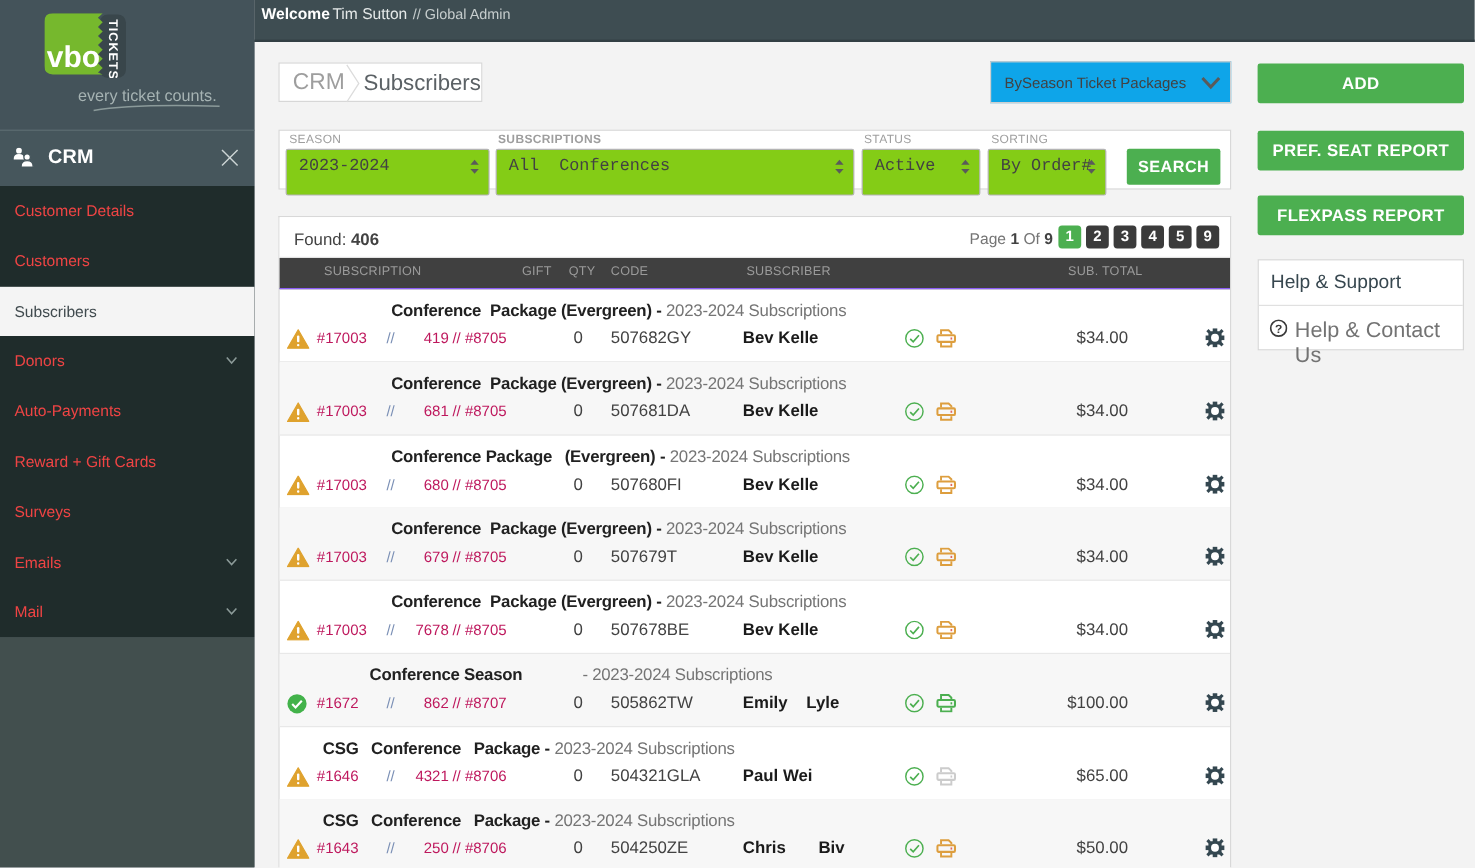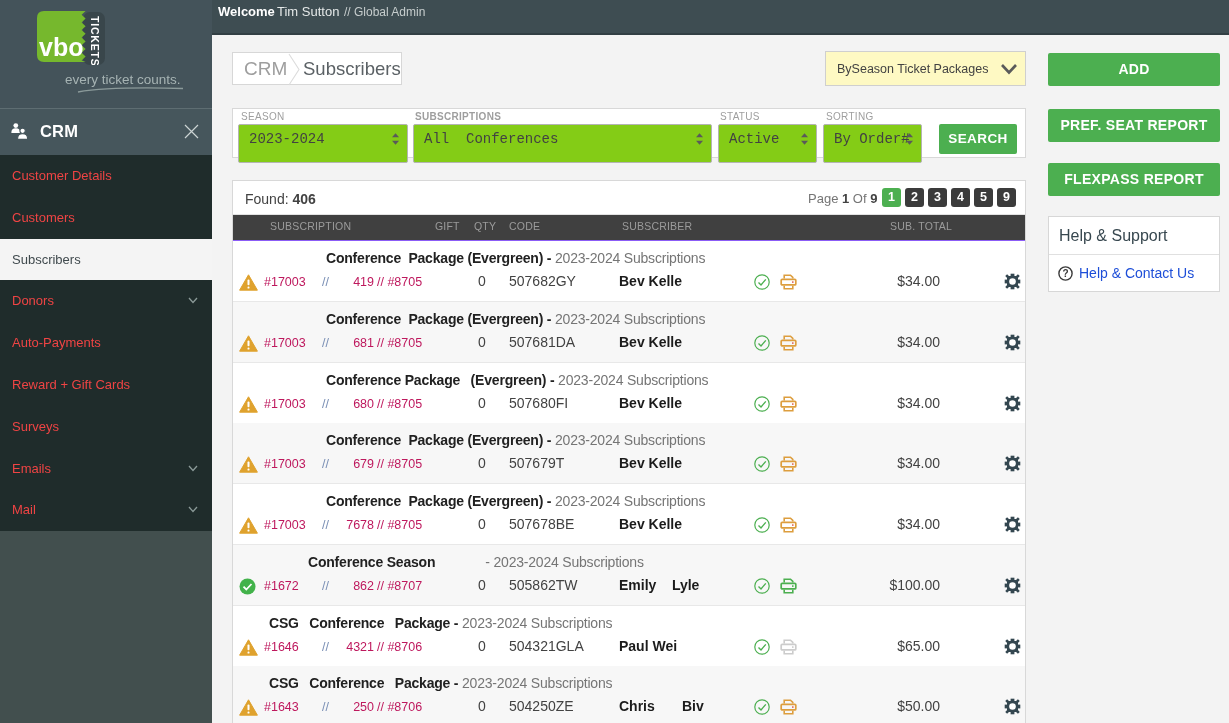--- a/index.html
+++ b/index.html
@@ -24,29 +24,29 @@
 #topbar b { position:absolute; left:6px; top:4px; font-size:13px; }
 #topbar .nm { position:absolute; left:65px; top:4px; font-size:13px; color:#e4e8e8; }
 #topbar .ga { position:absolute; left:132px; top:5px; font-size:12px; color:#c6cdcd; }
 
 
 #crumb { left:232px; top:52px; width:170px; height:33px; background:#fff; border:1px solid #d7d7d7; }
 #crumb .c1 { position:absolute; left:11px; top:5px; font-size:19px; color:#9e9e9e; }
 #crumb .c2 { position:absolute; left:70px; top:5px; font-size:18.5px; color:#5b6165; }
 
 
-#seldrop { left:825px; top:51px; width:201px; height:35px; background:#fef9c3; border:1px solid #cfcfcf; }
+#seldrop { left:825px; top:51px; width:201px; height:35px; background:#0ea5e9; border:1px solid #cfcfcf; }
 #seldrop .t { position:absolute; left:11px; top:10px; font-size:12.5px; color:#424242; white-space:nowrap; }
 
 
 .gbtn { left:1048px; width:172px; height:33px; background:#4caf50; color:#fff; font-weight:bold; font-size:14px; text-align:center; line-height:33px; letter-spacing:0.3px; border-radius:2px; }
 #helpbox { left:1048px; top:216px; width:172px; height:76px; background:#fff; border:1px solid #d7d7d7; }
 #helpbox .h1 { position:absolute; left:10px; top:10px; font-size:16px; color:#37474f; }
 #helpbox .dv { position:absolute; left:0; top:37px; width:100%; height:1px; background:#e0e0e0; }
-#helpbox .h2 { position:absolute; left:30px; top:48px; font-size:14px; color:#1d4ed8; }
+#helpbox .h2 { position:absolute; left:30px; top:48px; font-size:18px; color:#737373; }
 
 
 #filter { left:232px; top:108px; width:794px; height:50px; background:#fff; border:1px solid #d8d8d8; }
 .flabel { position:absolute; top:2px; font-size:10px; color:#9e9e9e; letter-spacing:0.3px; }
 .fsel { position:absolute; top:15px; height:39px; background:#84cc16; border:1px solid #b4b4b4; border-radius:2px; font-size:14px; color:#424242;font-family:Liberation Mono, monospace; }
 .fsel .t { position:absolute; left:10px; top:6px; white-space:pre; }
 .fsel svg { position:absolute; right:7px; top:7px; }
 #searchbtn { position:absolute; left:706px; top:15px; width:78px; height:30px; background:#4caf50; color:#fff; font-weight:bold; font-size:13.5px; text-align:center; line-height:30px; border-radius:2px; letter-spacing:0.4px; }
 
 

